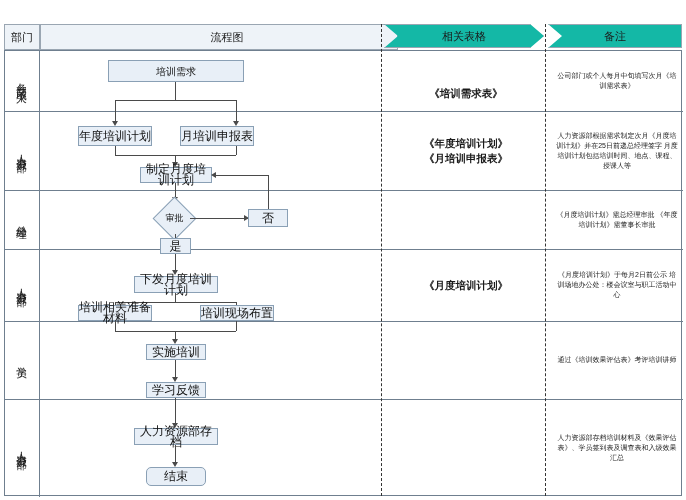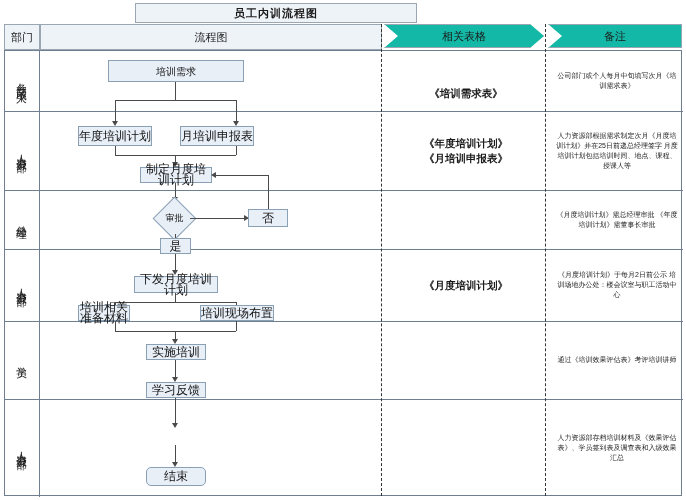--- a/index.html
+++ b/index.html
@@ -14,21 +14,21 @@
     font-size:11px;font-weight:bold;letter-spacing:1px;
   }
 
   
   .header-band{position:absolute;left:4px;top:24px;width:678px;height:24px;}
   .hdr{
     position:absolute;top:0;height:24px;background:#eef3f8;border:1px solid #9aa6b2;
     display:flex;align-items:center;justify-content:center;font-size:11px;
   }
   .hdr-dept{left:0;width:34px;}
-  .hdr-flow{left:36px;width:340px;}
+  .hdr-flow{left:36px;width:340px;padding-left:16px;}
   
   .hdr-arrow{
     position:absolute;top:0;height:24px;background:#14b8a6;border:1px solid #9aa6b2;
     display:flex;align-items:center;justify-content:center;font-size:11px;
     box-sizing:border-box;
   }
   .hdr-forms{left:380px;width:160px;
     clip-path:polygon(0 0, calc(100% - 14px) 0, 100% 50%, calc(100% - 14px) 100%, 0 100%, 14px 50%);}
   .hdr-remark{left:544px;width:134px;
     clip-path:polygon(0 0, 100% 0, 100% 100%, 0 100%, 14px 50%);}
@@ -95,21 +95,20 @@
     position:absolute;left:546px;width:132px;
     display:flex;align-items:center;justify-content:center;
     font-size:7px;line-height:10px;text-align:center;color:#222;padding:0 4px;box-sizing:border-box;
   }
 </style>
 </head>
 <body>
 
 <div id="root">
 
-  <div class="title-box">员工内训流程图</div>
 
   <div class="header-band">
     <div class="hdr hdr-dept">部门</div>
     <div class="hdr hdr-flow">流程图</div>
     <div class="hdr-arrow hdr-forms">相关表格</div>
     <div class="hdr-arrow hdr-remark">备注</div>
   </div>
 
   <div class="grid">
 
@@ -188,34 +187,35 @@
   <div class="node" style="left:160px;top:238px;width:31px;height:16px;">是</div>
   <div class="line vline" style="left:175px;top:254px;height:17px;"></div>
   <div class="arrow-down" style="left:171.5px;top:270px;"></div>
 
   <div class="node" style="left:134px;top:276px;width:84px;height:17px;">下发月度培训计划</div>
 
   <div class="line vline" style="left:175px;top:293px;height:9px;"></div>
   <div class="line hline" style="left:115px;top:302px;width:121px;"></div>
   <div class="line vline" style="left:115px;top:302px;height:3px;"></div>
   <div class="line vline" style="left:236px;top:302px;height:3px;"></div>
-  <div class="node" style="left:78px;top:305px;width:52px;height:16px;">培训相关准备材料</div>
+  <div class="node" style="left:78px;top:305px;width:74px;height:16px;">培训相关准备材料</div>
   <div class="node" style="left:200px;top:305px;width:74px;height:16px;">培训现场布置</div>
 
   <div class="line vline" style="left:115px;top:321px;height:10px;"></div>
   <div class="line vline" style="left:236px;top:321px;height:10px;"></div>
   <div class="line hline" style="left:115px;top:331px;width:121px;"></div>
   <div class="line vline" style="left:175px;top:331px;height:9px;"></div>
   <div class="arrow-down" style="left:171.5px;top:339px;"></div>
   <div class="node" style="left:146px;top:344px;width:60px;height:16px;text-align:center;">实施培训</div>
 
   <div class="line vline" style="left:175px;top:360px;height:18px;"></div>
   <div class="arrow-down" style="left:171.5px;top:377px;"></div>
   <div class="node" style="left:146px;top:382px;width:60px;height:16px;">学习反馈</div>
 
   <div class="line vline" style="left:175px;top:398px;height:26px;"></div>
   <div class="arrow-down" style="left:171.5px;top:423px;"></div>
+  <div class="node" style="left:134px;top:428px;width:84px;height:17px;">人力资源部存档</div>
 
   <div class="line vline" style="left:175px;top:445px;height:18px;"></div>
   <div class="arrow-down" style="left:171.5px;top:462px;"></div>
   <div class="node rounded" style="left:146px;top:467px;width:60px;height:19px;">结束</div>
 
 </div>
 
 </body></html>

